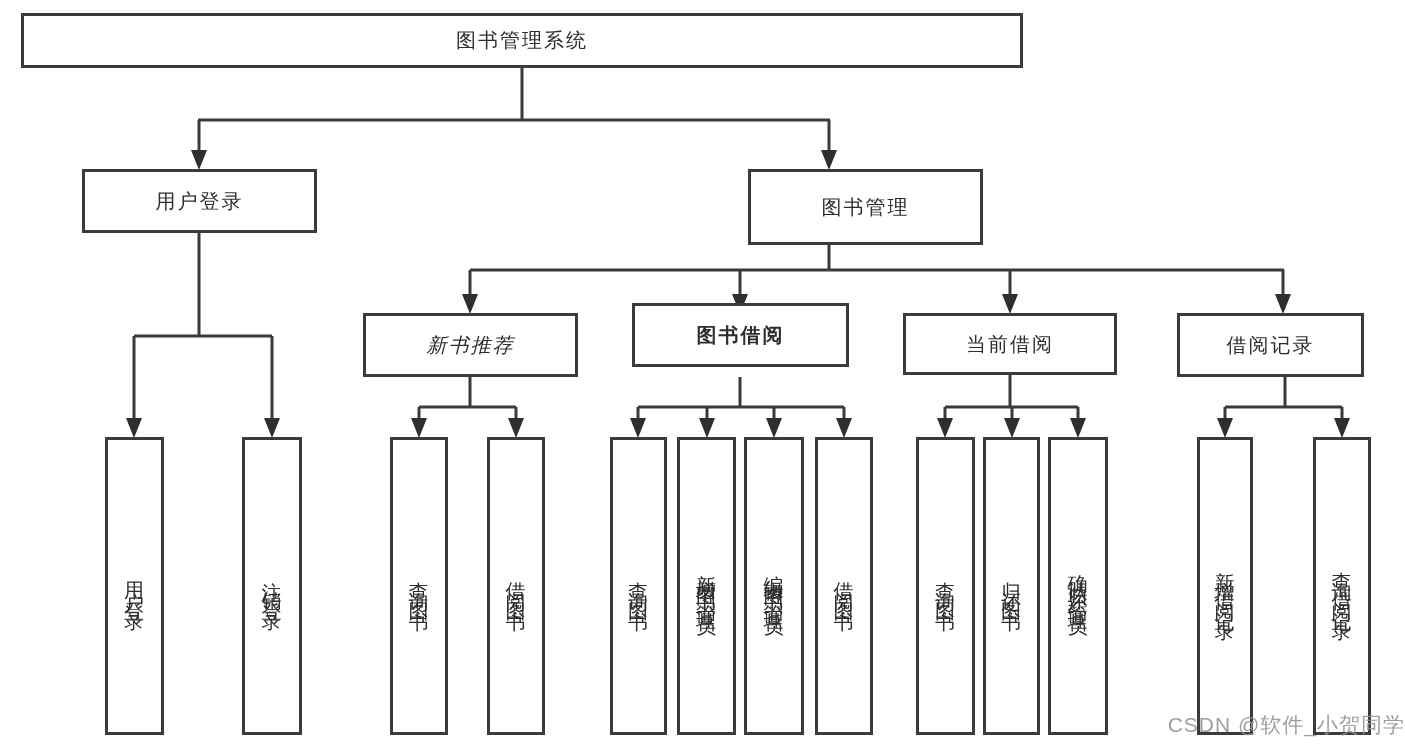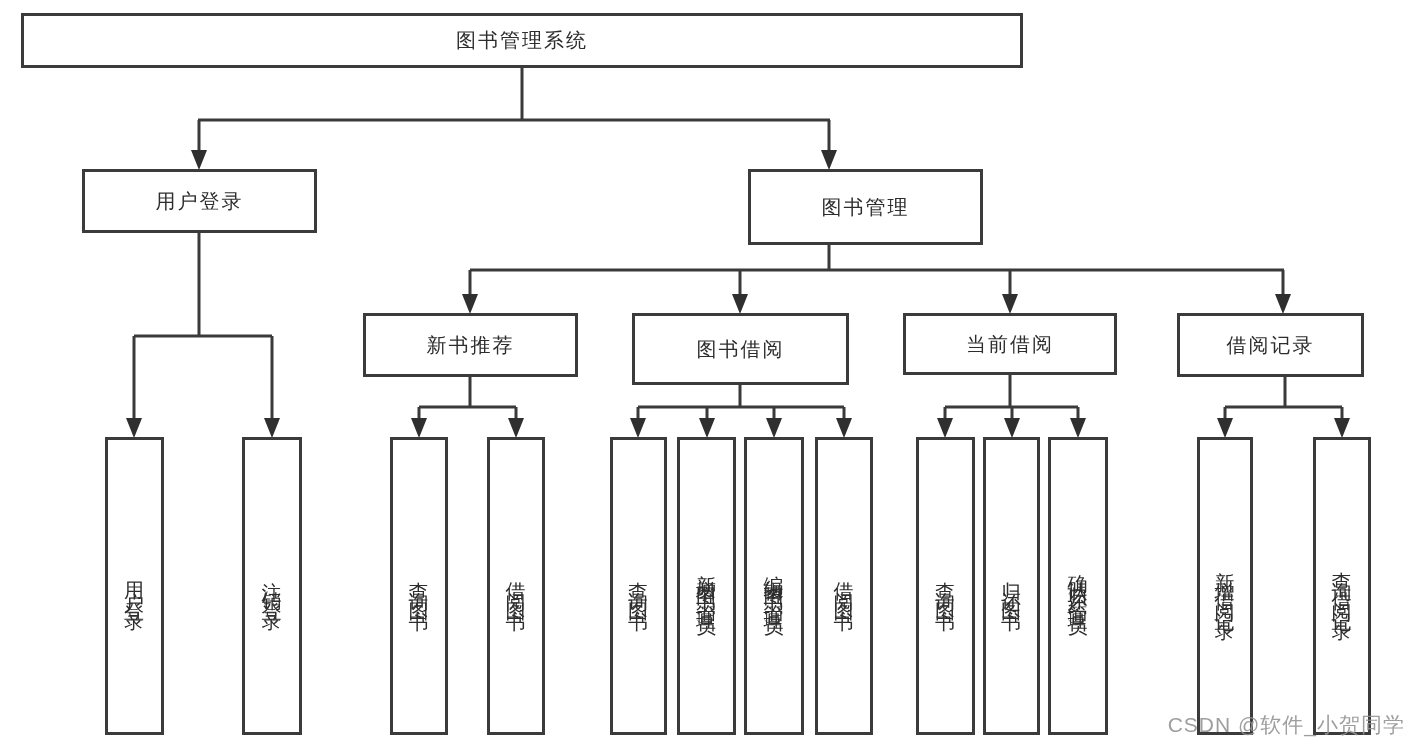--- a/index.html
+++ b/index.html
@@ -79,22 +79,22 @@
       M937 418 L953 418 L945 438 Z  M1004 418 L1020 418 L1012 438 Z
       M1070 418 L1086 418 L1078 438 Z
       M1217 418 L1233 418 L1225 438 Z  M1334 418 L1350 418 L1342 438 Z"></path>
   </svg>
 
   <div class="box h" style="left:21px; top:13px; width:1002px; height:55px;">图书管理系统</div>
 
   <div class="box h" style="left:82px; top:169px; width:235px; height:64px;">用户登录</div>
   <div class="box h" style="left:712px; top:169px; width:235px; height:76px;margin-left:36px;">图书管理</div>
 
-  <div class="box h" style="left:363px; top:313px; width:215px; height:64px;">新书推荐</div>
-  <div class="box h" style="left:632px; top:313px; width:217px; height:72px;">图书借阅</div>
+  <div class="box h" style="left:363px; top:313px; width:215px; height:64px;font-style:italic;">新书推荐</div>
+  <div class="box h" style="left:632px; top:303px; width:217px; height:64px;font-weight:bold;">图书借阅</div>
   <div class="box h" style="left:903px; top:313px; width:214px; height:62px;">当前借阅</div>
   <div class="box h" style="left:1177px; top:313px; width:187px; height:64px;">借阅记录</div>
 
   <div class="box v" style="left:105px; top:437px; width:59px; height:298px;">用户登录</div>
   <div class="box v" style="left:242px; top:437px; width:60px; height:298px;">注销登录</div>
 
   <div class="box v" style="left:390px; top:437px; width:58px; height:298px;">查询图书</div>
   <div class="box v" style="left:487px; top:437px; width:58px; height:298px;">借阅图书</div>
 
   <div class="box v" style="left:610px; top:437px; width:57px; height:298px;">查询图书</div>

